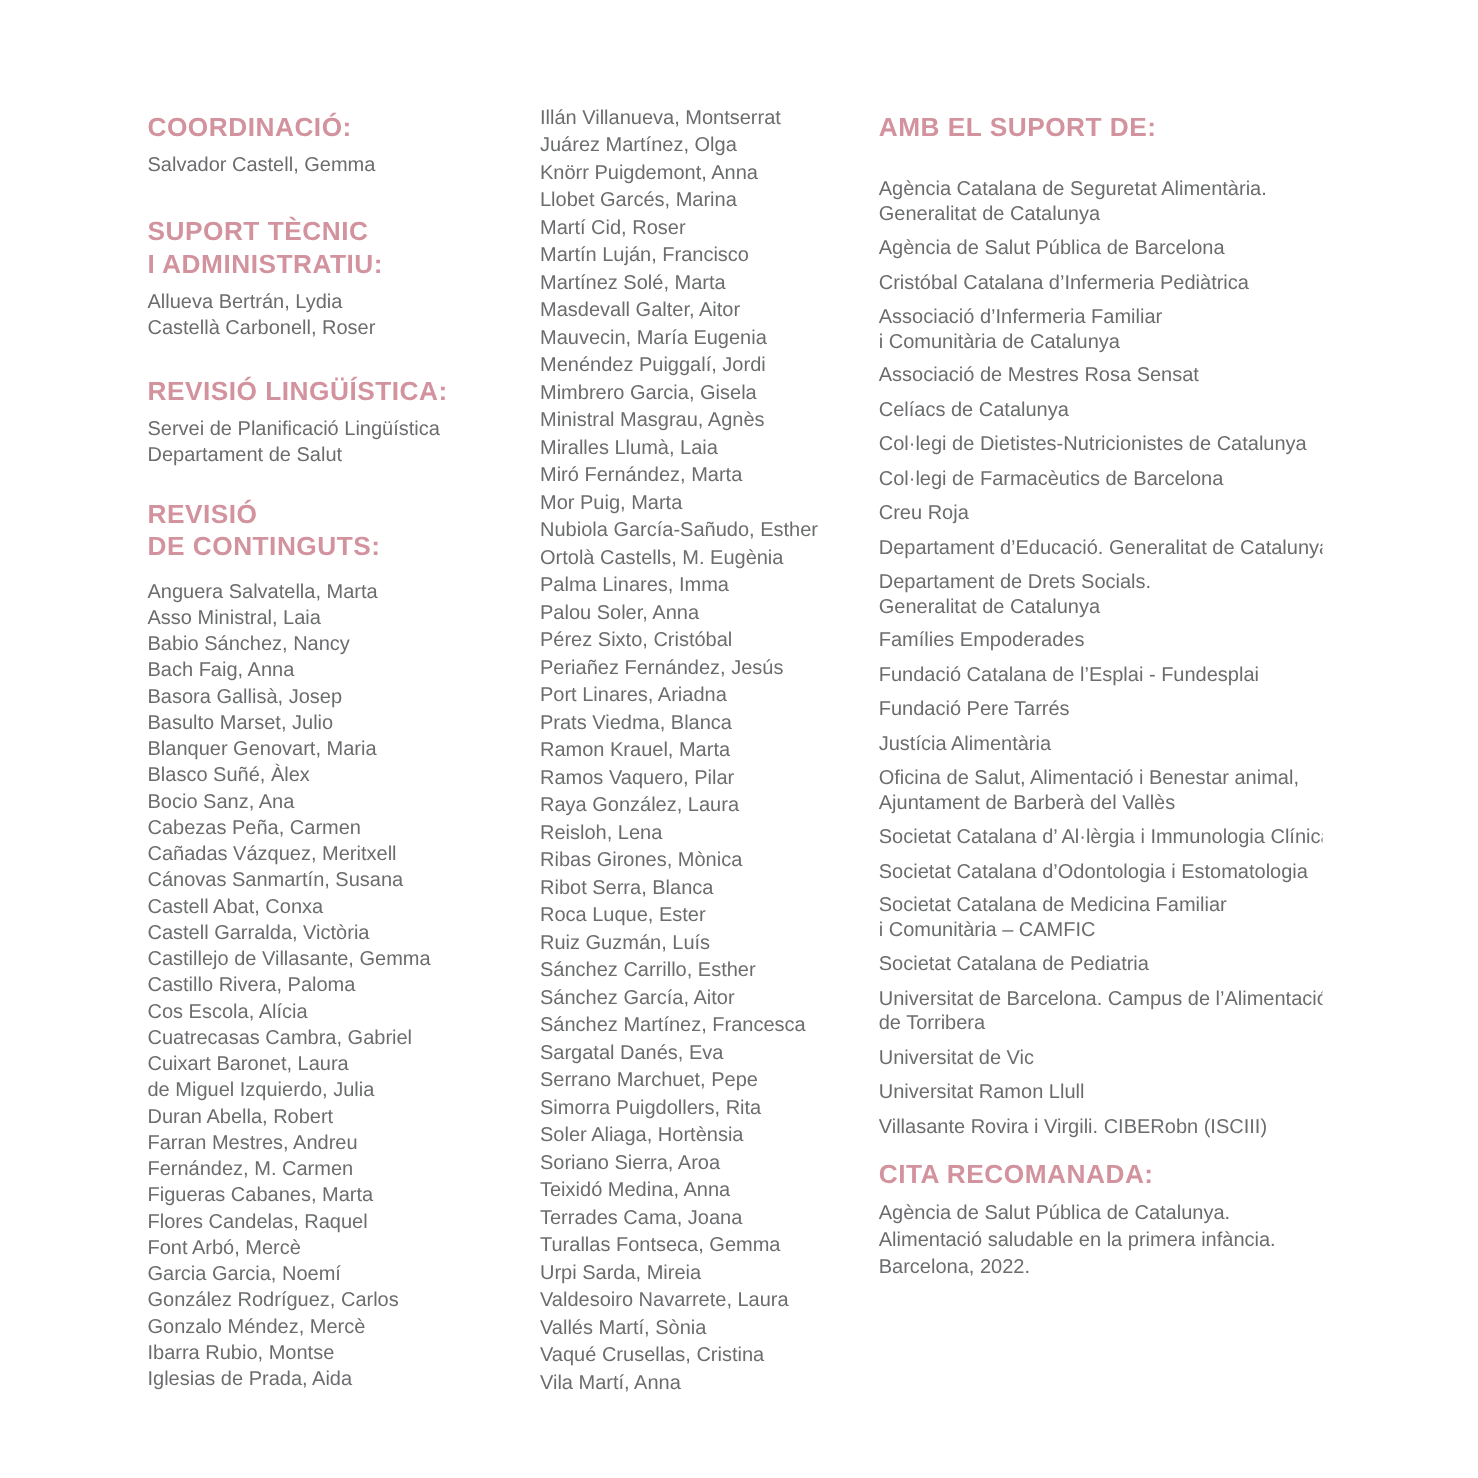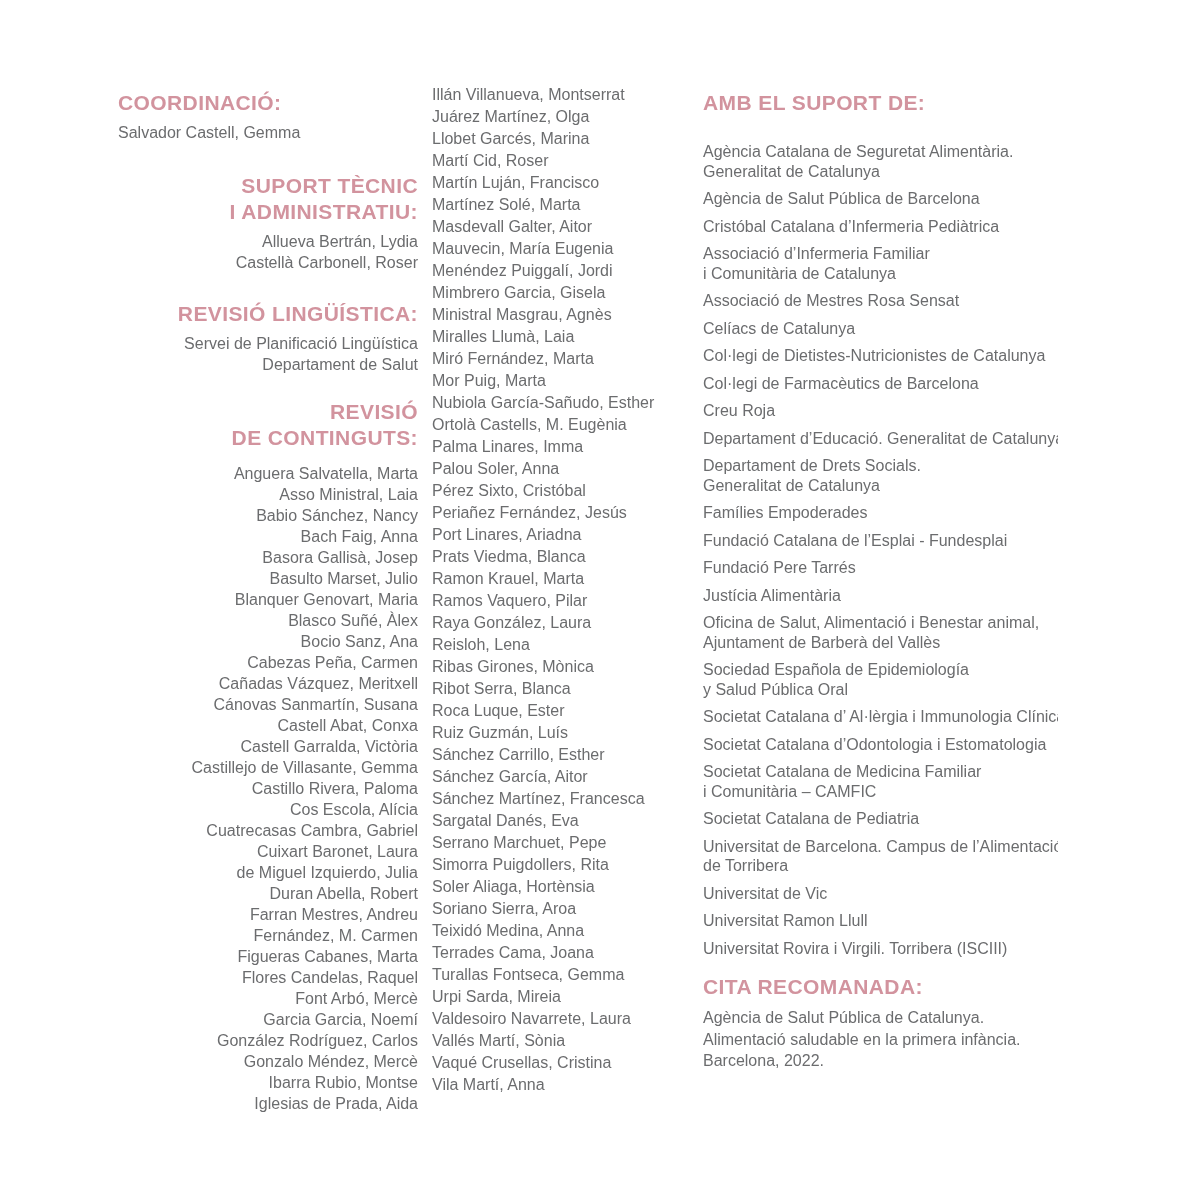--- a/index.html
+++ b/index.html
@@ -23,21 +23,21 @@
     font-weight: bold;
     font-size: 21px;
     line-height: 26px;
     letter-spacing: 0.4px;
     white-space: pre-line;
   }
   .body-text { color: #6b6c6e; font-size: 16px; }
 
   
   .col-left .names { margin-top: 6px; line-height: 21px; }
-  .col-left .section + .section { margin-top: 28px; text-align: right; }
+  .col-left .section + .section { margin-top: 28px; }
   .col-left .section.sec-suport { margin-top: 30px; }
   .col-left .section.sec-continguts { margin-top: 24px; }
   .contrib-list { margin-top: 12px; line-height: 21px; }
   .contrib-list .name-line { line-height: 21px; }
 
   
   .col-middle .name-line { line-height: 22px; font-size: 16px; }
 
   
   .support-list { margin-top: 26px; }
@@ -133,20 +133,21 @@
         </div>
     </div>
 
   </div>
 
   <div class="col col-middle">
     <div class="body-text">
 
     <div class="name-line">Illán Villanueva, Montserrat</div>
         <div class="name-line">Juárez Martínez, Olga</div>
+        <div class="name-line">Knörr Puigdemont, Anna</div>
         <div class="name-line">Llobet Garcés, Marina</div>
         <div class="name-line">Martí Cid, Roser</div>
         <div class="name-line">Martín Luján, Francisco</div>
         <div class="name-line">Martínez Solé, Marta</div>
         <div class="name-line">Masdevall Galter, Aitor</div>
         <div class="name-line">Mauvecin, María Eugenia</div>
         <div class="name-line">Menéndez Puiggalí, Jordi</div>
         <div class="name-line">Mimbrero Garcia, Gisela</div>
         <div class="name-line">Ministral Masgrau, Agnès</div>
         <div class="name-line">Miralles Llumà, Laia</div>
@@ -206,32 +207,30 @@
           <div class="support-item">Creu Roja</div>
           <div class="support-item">Departament d’Educació. Generalitat de Catalunya</div>
           <div class="support-item">Departament de Drets Socials.
 Generalitat de Catalunya</div>
           <div class="support-item">Famílies Empoderades</div>
           <div class="support-item">Fundació Catalana de l’Esplai - Fundesplai</div>
           <div class="support-item">Fundació Pere Tarrés</div>
           <div class="support-item">Justícia Alimentària</div>
           <div class="support-item">Oficina de Salut, Alimentació i Benestar animal,
 Ajuntament de Barberà del Vallès</div>
-          <div class="support-item">Sociedad Española de Epidemiología
-y Salud Pública Oral</div>
           <div class="support-item">Societat Catalana d’ Al·lèrgia i Immunologia Clínica</div>
           <div class="support-item">Societat Catalana d’Odontologia i Estomatologia</div>
           <div class="support-item">Societat Catalana de Medicina Familiar
 i Comunitària – CAMFIC</div>
           <div class="support-item">Societat Catalana de Pediatria</div>
           <div class="support-item">Universitat de Barcelona. Campus de l’Alimentació
 de Torribera</div>
           <div class="support-item">Universitat de Vic</div>
           <div class="support-item">Universitat Ramon Llull</div>
-          <div class="support-item">Universitat Rovira i Virgili. Torribera (ISCIII)</div>
+          <div class="support-item">Villasante Rovira i Virgili. CIBERobn (ISCIII)</div>
         </div>
     </div>
 
     <div class="section cita-section">
       <div class="heading">CITA RECOMANADA:</div>
       <div class="cita-lines body-text">Agència de Salut Pública de Catalunya.
 Alimentació saludable en la primera infància.
 Barcelona, 2022.</div>
     </div>
 

